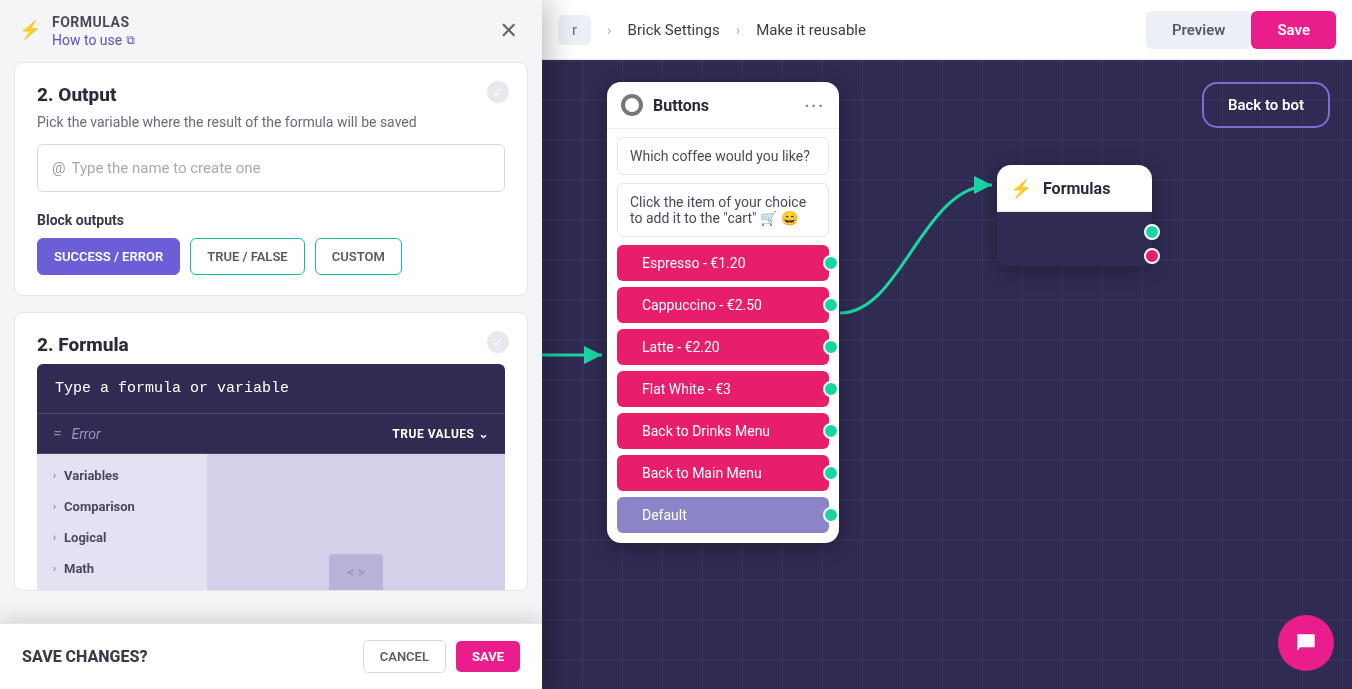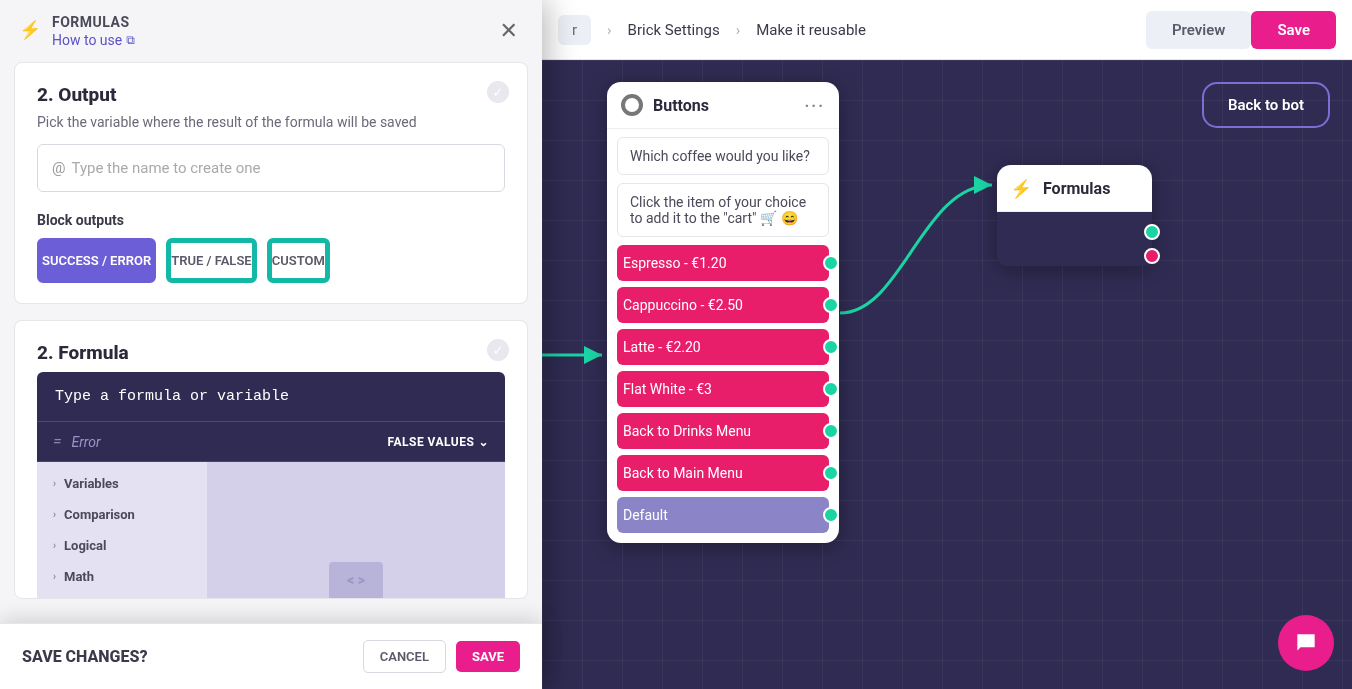--- a/index.html
+++ b/index.html
@@ -13,21 +13,21 @@
 .btn-save{background:#e91e8c;color:#fff}
 .canvas{position:absolute;top:60px;left:542px;right:0;bottom:0;background:#2f2b52;background-image:linear-gradient(rgba(255,255,255,.05) 1px,transparent 1px),linear-gradient(90deg,rgba(255,255,255,.05) 1px,transparent 1px);background-size:40px 40px;z-index:1}
 .back-btn{position:absolute;top:22px;right:22px;background:transparent;border:2px solid #7b6fd4;color:#fff;padding:12px 24px;border-radius:15px;font-weight:600;font-size:15px;cursor:pointer}
 .card{position:absolute;background:#fff;border-radius:14px;box-shadow:0 4px 20px rgba(0,0,0,.3)}
 .card-buttons{top:22px;left:65px;width:232px}
 .card-hdr{display:flex;align-items:center;padding:12px 14px;gap:10px;border-bottom:1px solid #eee}
 .circle-icon{width:22px;height:22px;border-radius:50%;border:4px solid #777;background:#fff}
 .card-title{font-weight:700;color:#2a2a3a;flex:1}
 .dots{color:#888;letter-spacing:2px;font-weight:700}
 .msg{margin:8px 10px;padding:10px 12px;border:1px solid #e5e5ea;border-radius:6px;font-size:14px;color:#4a4a5a}
-.choice{margin:6px 10px;padding:10px 6px;border-radius:6px;font-size:14px;color:#fff;background:#e91e6a;position:relative}
+.choice{margin:6px 10px;padding:10px 25px;border-radius:6px;font-size:14px;color:#fff;background:#e91e6a;position:relative}
 .choice.def{background:#8b85c7}
 .port{position:absolute;right:-10px;top:50%;transform:translateY(-50%);width:16px;height:16px;border-radius:50%;background:#1bd4a3;border:2px solid #fff}
 .card-buttons .choice:last-child{margin-bottom:10px}
 .card-formulas{top:105px;left:455px;width:155px}
 .card-formulas .body{background:#2f2b52;height:54px;border-radius:0 0 10px 10px;position:relative}
 .bolt{width:22px;height:22px;display:flex;align-items:center;justify-content:center;color:#f7b500;font-size:18px}
 .port-out1{position:absolute;right:-8px;top:12px;width:16px;height:16px;border-radius:50%;background:#1bd4a3;border:2px solid #fff}
 .port-out2{position:absolute;right:-8px;top:36px;width:16px;height:16px;border-radius:50%;background:#e91e6a;border:2px solid #fff}
 svg.wire{position:absolute;top:0;left:0;pointer-events:none}
 
@@ -40,21 +40,21 @@
 .close-x{font-size:22px;color:#666;cursor:pointer;padding:4px}
 
 .section{background:#fff;border:1px solid #e5e5ea;border-radius:8px;margin:0 14px 16px;padding:20px 22px;position:relative}
 .sec-title{font-weight:800;font-size:19px;color:#2a2a3a;margin-bottom:8px}
 .sec-sub{font-size:14px;color:#6a6a7a;margin-bottom:14px}
 .check{position:absolute;top:18px;right:18px;width:22px;height:22px;border-radius:50%;background:#e8e8ee;color:#fff;display:flex;align-items:center;justify-content:center;font-size:13px}
 .var-input{width:100%;border:1px solid #d8d8e0;border-radius:6px;padding:14px 14px;font-size:15px;color:#888;display:flex;align-items:center;gap:6px}
 .var-input .at{color:#999}
 .bo-label{font-weight:700;font-size:14px;color:#3a3a4a;margin:20px 0 10px}
 .seg{display:flex;gap:10px}
-.seg-btn{padding:10px 0;border-radius:6px;border:5px solid #14b8a6;background:#fff;color:#5a5a6a;font-size:13px;font-weight:600;cursor:pointer}
+.seg-btn{padding:10px 16px;border-radius:6px;border:1px solid #14b8a6;background:#fff;color:#5a5a6a;font-size:13px;font-weight:600;cursor:pointer}
 .seg-btn.active{background:#6b5ed6;color:#fff;border-color:#6b5ed6}
 
 .formula-box{background:#2f2b52;border-radius:6px 6px 0 0;overflow:hidden;margin-top:4px}
 .formula-prompt{padding:16px 18px;color:#fff;font-family:'Courier New',monospace;font-size:15px;border-bottom:1px solid rgba(255,255,255,.15)}
 .formula-row{display:flex;align-items:center;padding:10px 16px;border-bottom:1px solid rgba(255,255,255,.12)}
 .eq{color:#8a85b8;margin-right:10px;font-style:italic}
 .err{color:#9a95c8;font-style:italic;flex:1;font-size:14px}
 .test-val{color:#fff;font-size:12px;font-weight:700;letter-spacing:.5px;display:flex;align-items:center;gap:4px}
 .categories{display:flex}
 .cat-list{width:170px;background:#e4e1f2;padding:6px 0}
@@ -163,21 +163,21 @@
 
     <div class="section formula">
       <span class="check">✓</span>
       <div class="sec-title">2. Formula</div>
       <div class="formula-box">
         <div class="formula-prompt">Type a formula or variable</div>
         <div class="formula-row">
           <span class="eq">=</span>
           <span class="err">Error</span>
           <span class="test-val">
-            <span>FALSE VALUES</span>
+            <span>TRUE VALUES</span>
             <span>⌄</span>
           </span>
         </div>
         <div class="categories">
           <div class="cat-list">
             <div class="cat-item">
                 <span class="chev">›</span>
                 <span>Variables</span>
               </div>
             <div class="cat-item">

